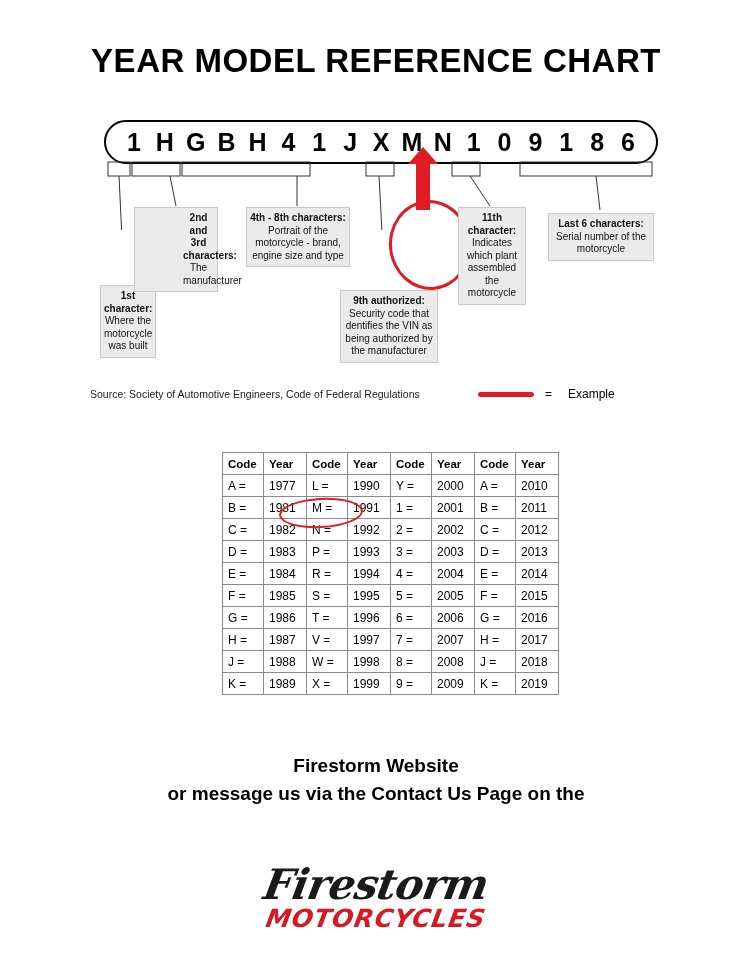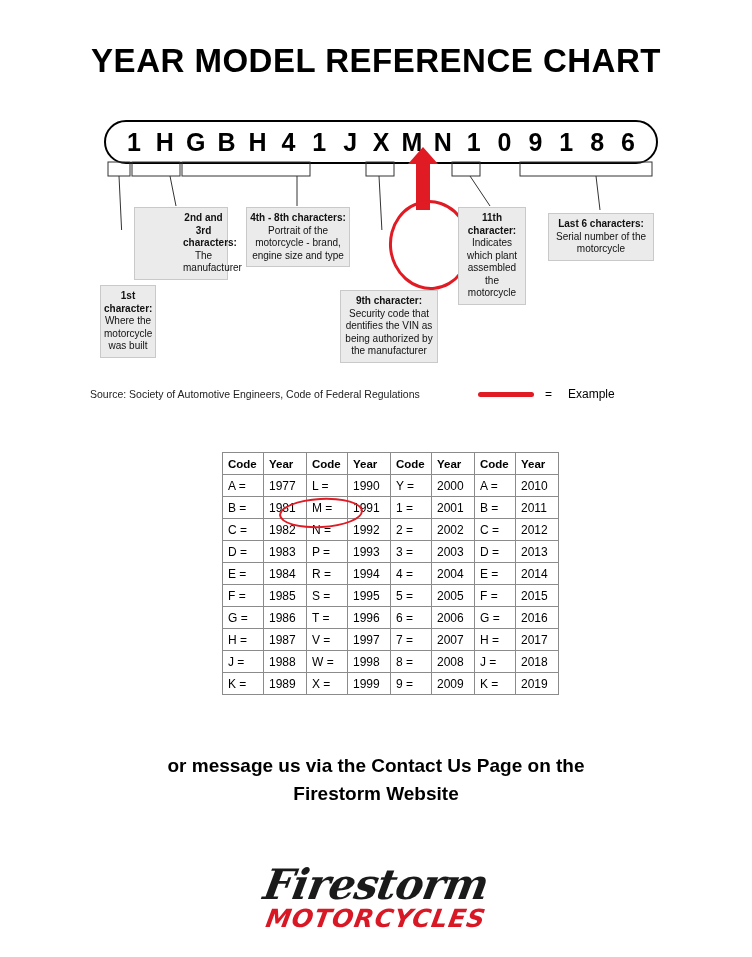--- a/index.html
+++ b/index.html
@@ -58,21 +58,21 @@
     font-size:10px;
     line-height:12.5px;
     text-align:center;
     padding:4px 3px;
     box-sizing:border-box;
     color:#111;
   }
   .callout b{font-weight:bold;}
 
   .c1{left:100px;top:285px;width:56px;}
-  .c2{left:134px;top:207px;width:94px;padding-left:48px;}
+  .c2{left:134px;top:207px;width:84px;padding-left:48px;}
   .c3{left:246px;top:207px;width:104px;}
   .c4{left:340px;top:290px;width:98px;}
   .c5{left:386px;top:207px;width:76px;}
   .c6{left:458px;top:207px;width:68px;}
   .c7{left:548px;top:213px;width:106px;}
 
   
   .red-circle{
     position:absolute;
     left:389px;top:200px;
@@ -258,21 +258,21 @@
     <b>2nd and 3rd characters:</b><br>
     <span>The manufacturer</span>
   </div>
 
   <div class="callout c3">
     <b>4th - 8th characters:</b><br>
     <span>Portrait of the motorcycle - brand, engine size and type</span>
   </div>
 
   <div class="callout c4">
-    <b>9th character:</b><br>
+    <b>9th authorized:</b><br>
     <span>Security code that dentifies the VIN as being authorized by the manufacturer</span>
   </div>
 
 
   <div class="callout c6">
     <b>11th character:</b><br>
     <span>Indicates which plant assembled the motorcycle</span>
   </div>
 
   <div class="callout c7">
@@ -399,22 +399,22 @@
           <td class="year">2009</td>
           <td class="code">K =</td>
           <td class="year">2019</td>
         </tr>
       </tbody>
     </table>
   </div>
   <div class="table-circle"></div>
 
   <div class="help">
+    <div>Firestorm Website</div>
     <div>or message us via the Contact Us Page on the</div>
-    <div>Firestorm Website</div>
   </div>
 
   <div class="logo">
     <div class="logo-text1">Firestorm</div>
     <div class="logo-text2">MOTORCYCLES</div>
   </div>
 
 </div>
 
 </body></html>

